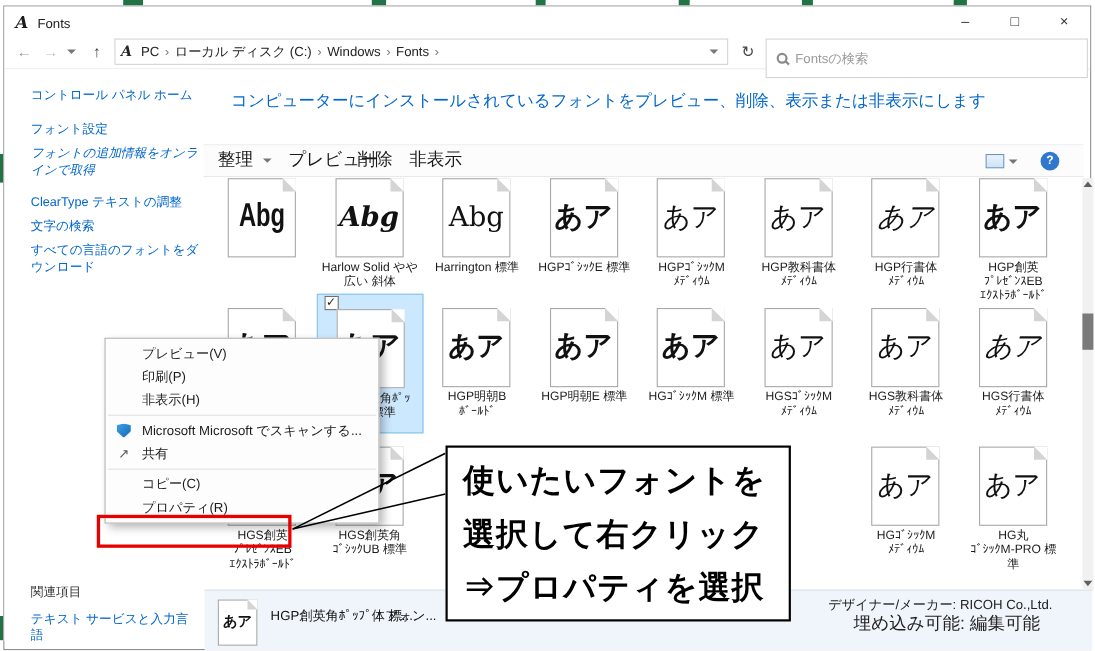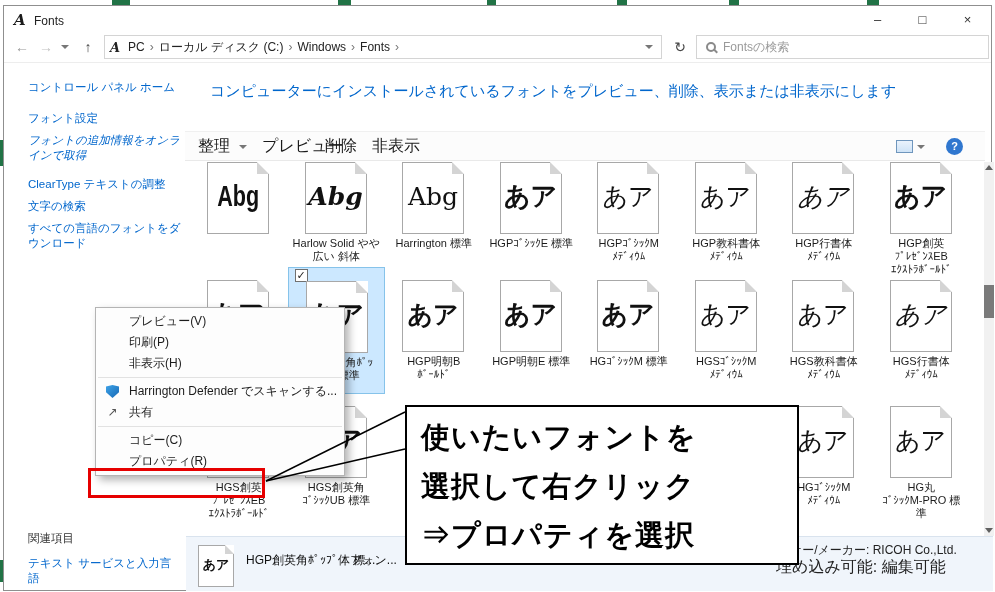--- a/index.html
+++ b/index.html
@@ -29,21 +29,21 @@
            border-right:4px solid transparent; border-top:4px solid #777; }
   .nav-caret { position:absolute; left:57px; top:11px; }
   .addr { position:absolute; left:100px; top:1px; width:558px; height:24px; border:1px solid #d4d4d4;
           background:#fff; display:flex; align-items:center; padding-left:5px; }
   .addr-icon { font-family:"DejaVu Serif",serif; font-style:italic; font-weight:bold; font-size:13px; color:#222; margin-right:6px; }
   .crumb { font-size:12px; color:#222; padding:0 2px; white-space:nowrap; }
   .crumb-sep { font-size:12px; color:#777; padding:0 3px; }
   .addr-caret { margin-left:auto; margin-right:8px; }
   .refresh { position:absolute; left:664px; top:1px; width:24px; height:24px; line-height:24px;
              text-align:center; font-size:14px; color:#444; }
-  .search { position:absolute; left:692px; top:1px; width:293px; height:24px; border:1px solid #d4d4d4;
+  .search { position:absolute; left:692px; top:1px; width:293px; height:36px; border:1px solid #d4d4d4;
             background:#fff; display:flex; align-items:center; }
   .lens { width:10px; height:10px; border:2px solid #8a8a8a; border-radius:50%;
           margin:0 5px 0 9px; position:relative; flex:none; }
   .lens::after { content:''; position:absolute; width:5px; height:2px; background:#8a8a8a;
                  transform:rotate(45deg); right:-4px; bottom:-2px; }
   .search input { border:0; outline:0; flex:1; font-size:12px; color:#333; background:transparent;
                   font-family:"Liberation Sans",sans-serif; }
   .search input::placeholder { color:#9a9a9a; }
 
   
@@ -117,21 +117,21 @@
   .menu-sep { height:1px; background:#e2e2e2; margin:3px 2px; }
   .mi { position:absolute; left:10px; top:4px; width:13px; height:13px; }
   .mi-defender { background:linear-gradient(135deg,#3ea3e8 0%,#1668b4 100%);
                  clip-path:polygon(50% 0,100% 12%,100% 55%,50% 100%,0 55%,0 12%); }
   .mi-share { font-size:12px; line-height:13px; color:#555; text-align:center; }
 
   
   .callout { position:absolute; left:0; top:0; width:995px; height:592px; z-index:26; pointer-events:none; }
   .redbox { position:absolute; left:88px; top:468px; width:177px; height:30px;
             border:3px solid #e60000; z-index:27; }
-  .annotation { position:absolute; left:405px; top:405px; width:394px; height:160px; background:#fff;
+  .annotation { position:absolute; left:405px; top:405px; width:314px; height:160px; background:#fff;
                 border:2px solid #000; z-index:30; padding:6px 0 0 14px; }
   .ann-line { font-size:29px; line-height:49px; font-weight:bold; color:#000;
               letter-spacing:1px; white-space:nowrap; }
 </style>
 </head>
 <body>
 
 <div class="green" style="left:112px;top:0;width:18px;height:5px"></div>
 <div class="green" style="left:338px;top:0;width:13px;height:5px"></div>
 <div class="green" style="left:487px;top:0;width:9px;height:5px"></div>
@@ -427,21 +427,21 @@
   <div class="sb-type">フォン...</div>
   <div class="sb-designer">デザイナー/メーカー: RICOH Co.,Ltd.</div>
   <div class="sb-embed">埋め込み可能: 編集可能</div>
 </div>
 
 <div class="menu" id="menu">
     <div class="menu-item"><span class="mi-label">プレビュー(V)</span></div>
     <div class="menu-item"><span class="mi-label">印刷(P)</span></div>
     <div class="menu-item"><span class="mi-label">非表示(H)</span></div>
     <div class="menu-sep"></div>
-    <div class="menu-item"><span class="mi mi-defender"></span><span class="mi-label">Harrington Defender でスキャンする...</span></div>
+    <div class="menu-item"><span class="mi mi-defender"></span><span class="mi-label">Microsoft Microsoft でスキャンする...</span></div>
     <div class="menu-item"><span class="mi mi-share">↗</span><span class="mi-label">共有</span></div>
     <div class="menu-sep"></div>
     <div class="menu-item"><span class="mi-label">コピー(C)</span></div>
     <div class="menu-item"><span class="mi-label">プロパティ(R)</span></div>
   </div>
 
 <svg class="callout">
   <line x1="405" y1="412" x2="266" y2="481" stroke="#000" stroke-width="1.4"></line>
   <line x1="405" y1="449" x2="266" y2="481" stroke="#000" stroke-width="1.4"></line>
 </svg>

